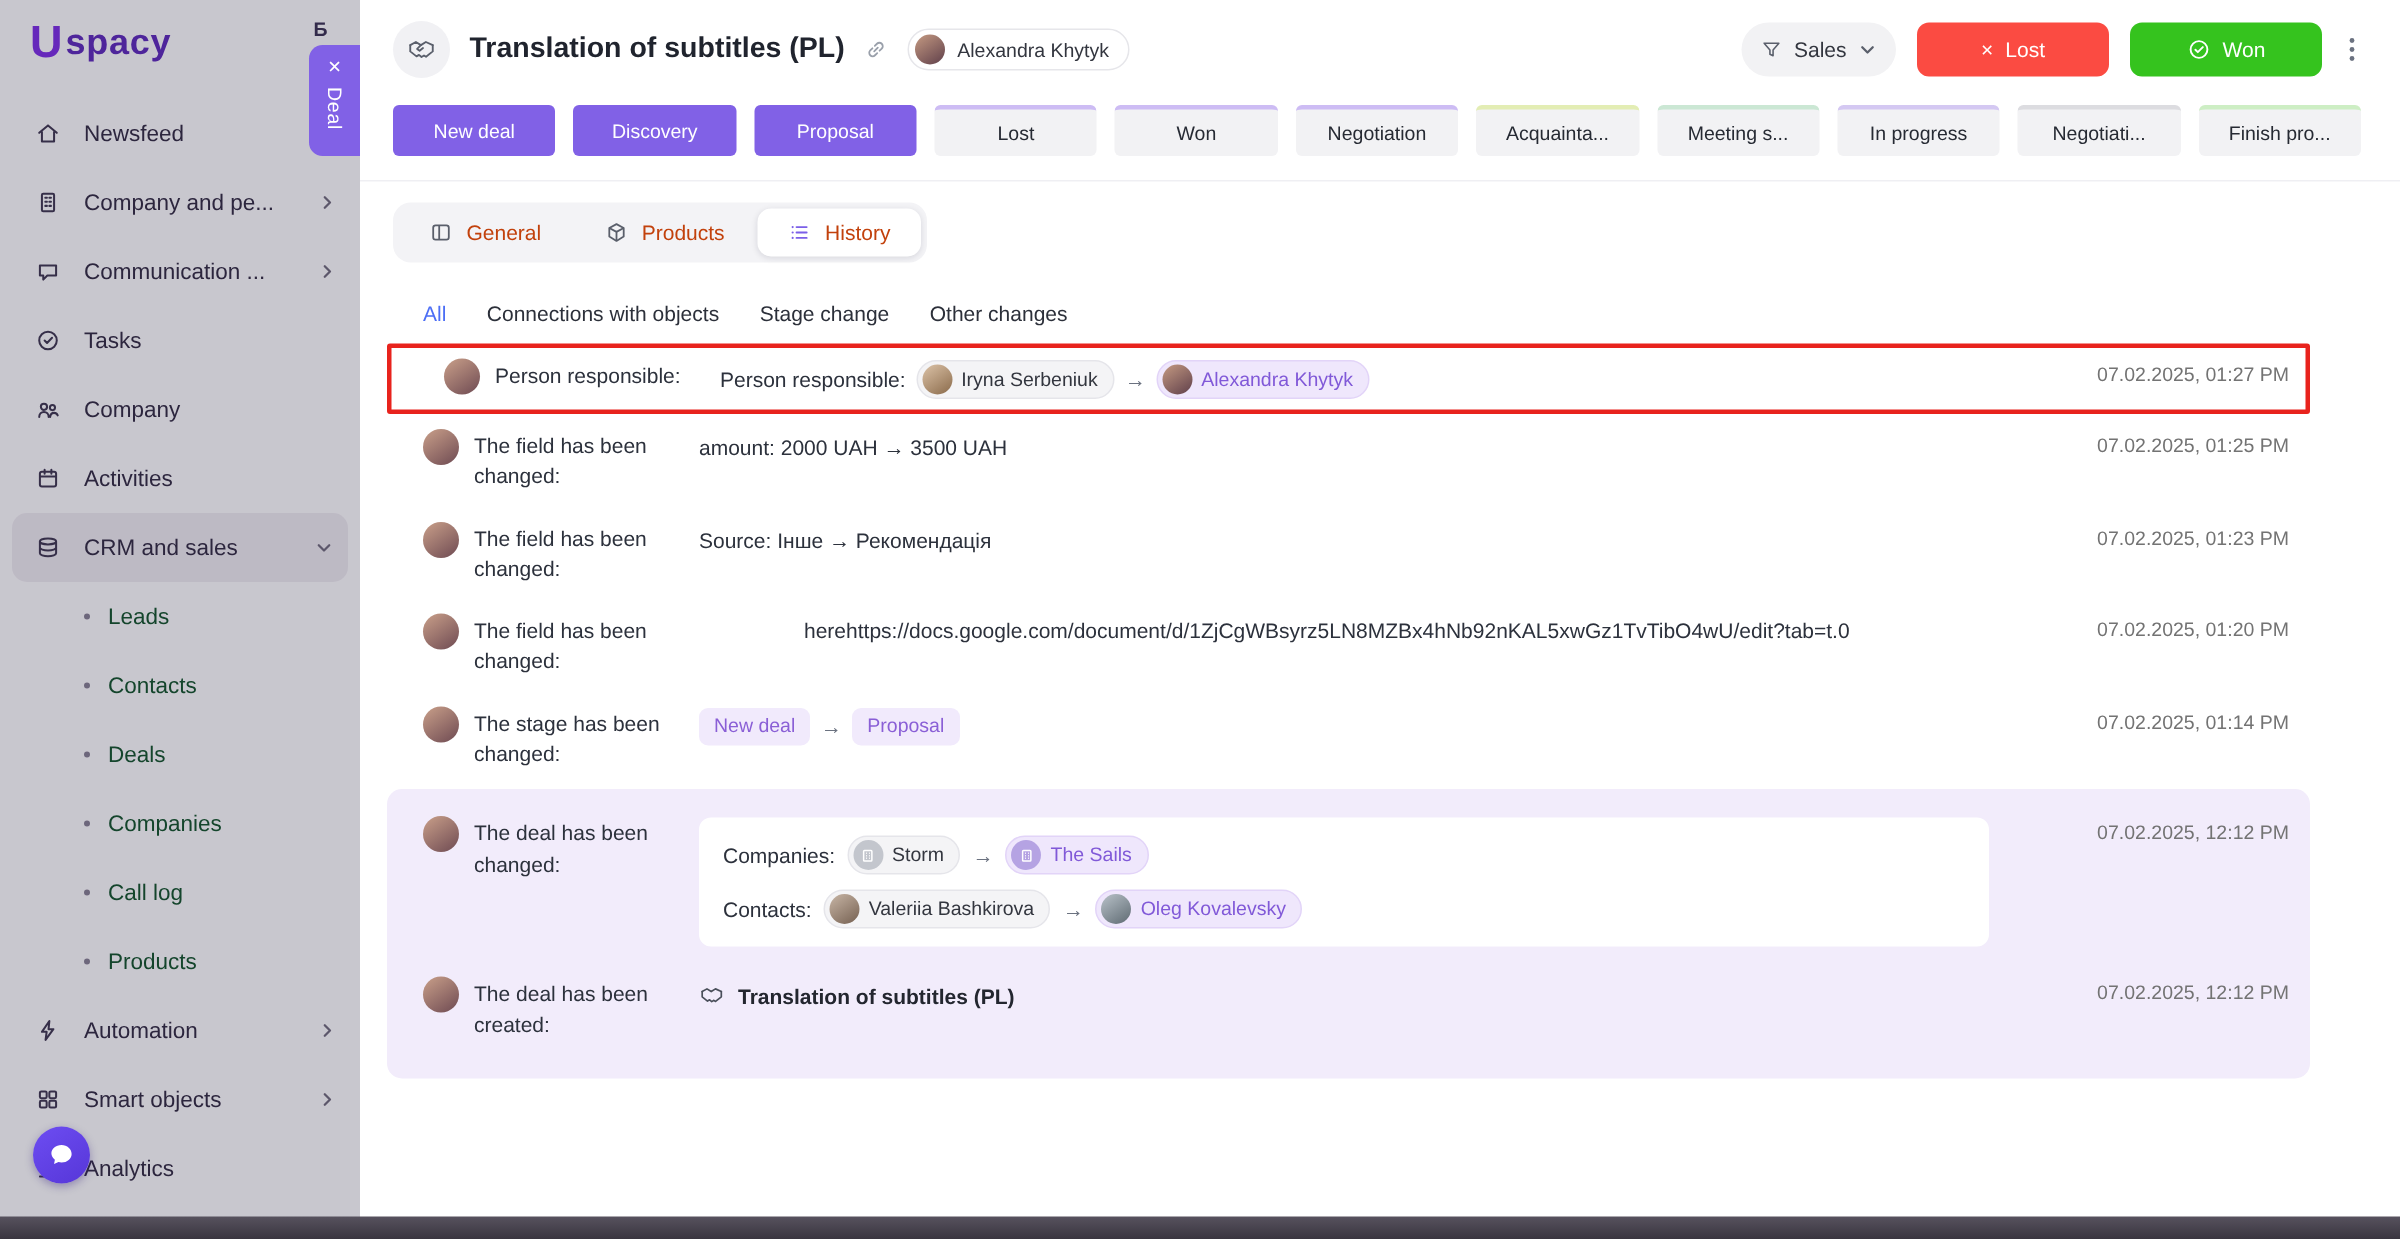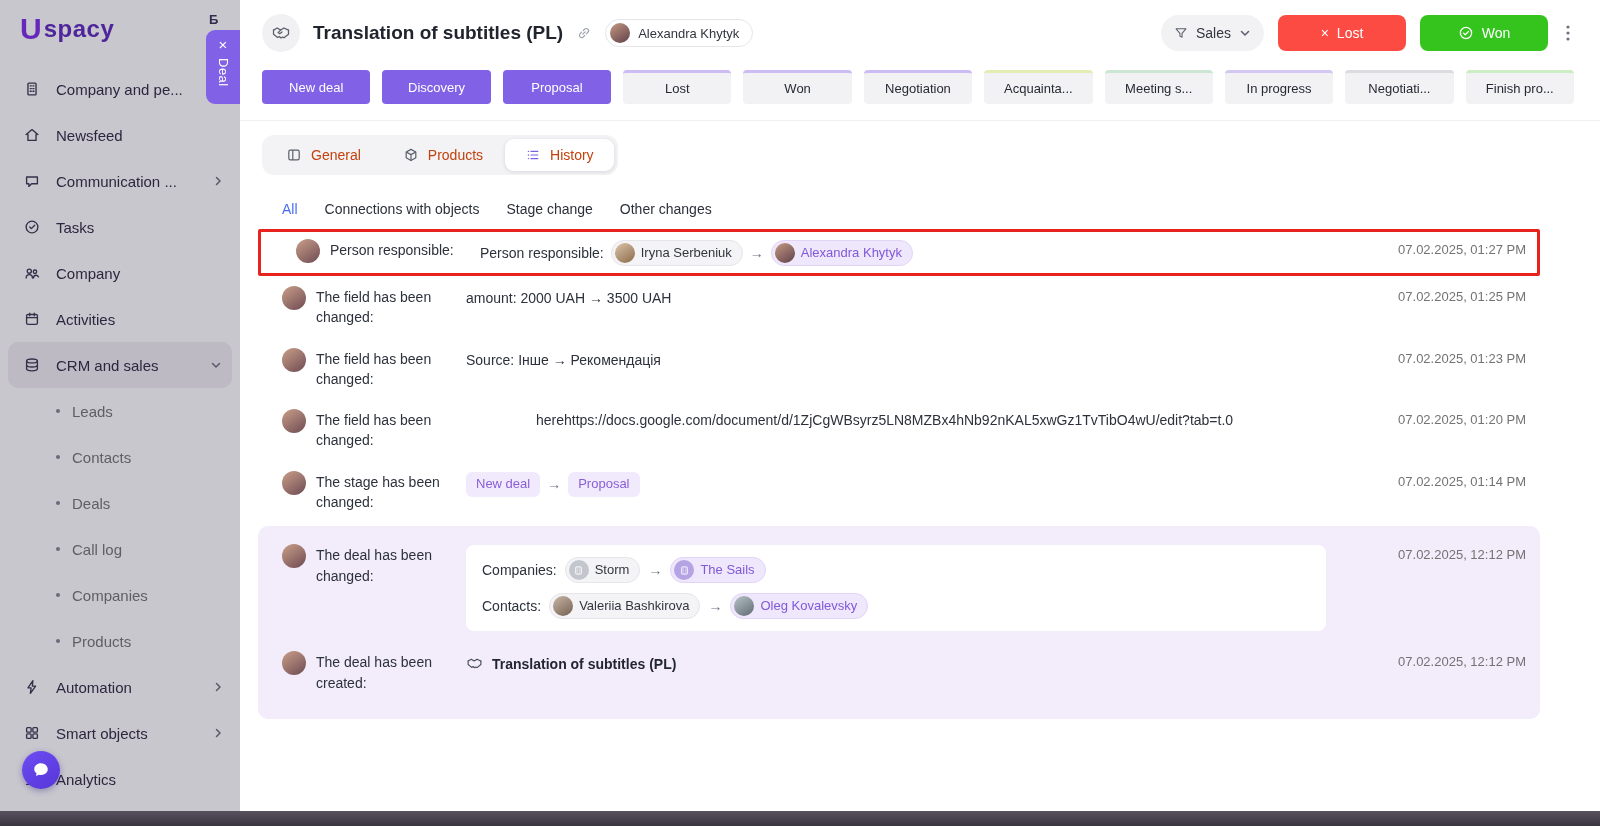--- a/index.html
+++ b/index.html
@@ -12,21 +12,21 @@
   
   .sidebar { position:absolute; left:0; top:0; width:240px; height:826px; background:#f6f5f8; z-index:1; }
   .logo { position:absolute; left:20px; top:14px; display:flex; align-items:center; gap:2px; }
   .logo-u { font-size:30px; font-weight:800; color:#7b2fe0; line-height:1; }
   .logo-text { font-size:24px; font-weight:700; color:#5d2bb8; letter-spacing:0.5px; }
   .sidebar-nav { position:absolute; top:66px; left:0; right:0; }
   .nav-item { display:flex; align-items:center; gap:14px; height:46px; padding:0 16px 0 22px; font-size:15px; color:#332c44; }
   .nav-item.active { margin:0 8px; padding:0 10px 0 14px; background:#e8e5ec; border-radius:10px; }
   .nav-ic { width:20px; height:20px; display:grid; place-items:center; color:#3f3852; flex:none; }
   .nav-chev { margin-left:auto; color:#6f6a7c; display:grid; place-items:center; }
-  .nav-sub { display:flex; align-items:center; gap:12px; height:46px; padding:0 16px 0 56px; font-size:15px; color:#737373; }
+  .nav-sub { display:flex; align-items:center; gap:12px; height:46px; padding:0 16px 0 56px; font-size:15px; color:#14532d; }
   .dot { width:4px; height:4px; border-radius:50%; background:#847e92; flex:none; }
   .underlying-text { position:absolute; left:209px; top:12px; font-size:13px; font-weight:700; color:#3b3354; z-index:2; }
 
   .modal-overlay { position:absolute; left:0; top:0; width:240px; height:826px; background:rgba(22,15,38,0.20); z-index:5; }
 
   .chat-fab { position:absolute; left:22px; top:751px; width:38px; height:38px; border-radius:50%;
     background:linear-gradient(145deg,#6d4df2,#5636d8); display:grid; place-items:center; z-index:6;
     box-shadow:0 2px 6px rgba(40,20,120,.35); }
 
   
@@ -107,43 +107,43 @@
 <div class="screen" data-interactable="false">
 
   <aside class="sidebar" data-interactable="false">
     <div class="logo" data-interactable="true">
       <span class="logo-u" data-interactable="false">U</span>
       <span class="logo-text" data-interactable="false">spacy</span>
     </div>
     <nav class="sidebar-nav" data-interactable="false">
       <div class="nav-item" data-interactable="true">
         <span class="nav-ic" data-interactable="false">
+            <svg width="18" height="18" viewBox="0 0 20 20" fill="none" stroke="currentColor" stroke-width="1.5" stroke-linecap="round" stroke-linejoin="round">
+              <path d="M3.5 9.5 10 4l6.5 5.5M5.5 8.5V16h9V8.5"></path>
+            </svg>
+          </span>
+        <span data-interactable="false">Newsfeed</span>
+      </div>
+      <div class="nav-item" data-interactable="true">
+        <span class="nav-ic" data-interactable="false">
             <svg width="18" height="18" viewBox="0 0 20 20" fill="none" stroke="currentColor" stroke-width="1.5" stroke-linecap="round">
               <rect x="5.5" y="3.5" width="9" height="13" rx="1"></rect>
               <path d="M8 6.5h1.2M11 6.5h1.2M8 9.5h1.2M11 9.5h1.2M8 12.5h1.2M11 12.5h1.2"></path>
             </svg>
           </span>
         <span data-interactable="false">Company and pe...</span>
         <span class="nav-chev" data-interactable="false">
             <svg width="12" height="12" viewBox="0 0 12 12" fill="none" stroke="currentColor" stroke-width="1.5" stroke-linecap="round" stroke-linejoin="round">
               <path d="M4.5 2.5 8 6l-3.5 3.5"></path>
             </svg>
           </span>
       </div>
       <div class="nav-item" data-interactable="true">
         <span class="nav-ic" data-interactable="false">
             <svg width="18" height="18" viewBox="0 0 20 20" fill="none" stroke="currentColor" stroke-width="1.5" stroke-linecap="round" stroke-linejoin="round">
-              <path d="M3.5 9.5 10 4l6.5 5.5M5.5 8.5V16h9V8.5"></path>
-            </svg>
-          </span>
-        <span data-interactable="false">Newsfeed</span>
-      </div>
-      <div class="nav-item" data-interactable="true">
-        <span class="nav-ic" data-interactable="false">
-            <svg width="18" height="18" viewBox="0 0 20 20" fill="none" stroke="currentColor" stroke-width="1.5" stroke-linecap="round" stroke-linejoin="round">
               <path d="M4 5.5h12v7.5H9.5L6.5 16v-3H4z"></path>
             </svg>
           </span>
         <span data-interactable="false">Communication ...</span>
         <span class="nav-chev" data-interactable="false">
             <svg width="12" height="12" viewBox="0 0 12 12" fill="none" stroke="currentColor" stroke-width="1.5" stroke-linecap="round" stroke-linejoin="round">
               <path d="M4.5 2.5 8 6l-3.5 3.5"></path>
             </svg>
           </span>
       </div>
@@ -196,25 +196,25 @@
       <div class="nav-sub" data-interactable="true">
         <span class="dot" data-interactable="false"></span>
         <span data-interactable="false">Contacts</span>
       </div>
       <div class="nav-sub" data-interactable="true">
         <span class="dot" data-interactable="false"></span>
         <span data-interactable="false">Deals</span>
       </div>
       <div class="nav-sub" data-interactable="true">
         <span class="dot" data-interactable="false"></span>
-        <span data-interactable="false">Call log</span>
+        <span data-interactable="false">Companies</span>
       </div>
       <div class="nav-sub" data-interactable="true">
         <span class="dot" data-interactable="false"></span>
-        <span data-interactable="false">Companies</span>
+        <span data-interactable="false">Call log</span>
       </div>
       <div class="nav-sub" data-interactable="true">
         <span class="dot" data-interactable="false"></span>
         <span data-interactable="false">Products</span>
       </div>
       <div class="nav-item" data-interactable="true">
         <span class="nav-ic" data-interactable="false">
             <svg width="18" height="18" viewBox="0 0 20 20" fill="none" stroke="currentColor" stroke-width="1.5" stroke-linecap="round" stroke-linejoin="round">
               <path d="M11 3 5.5 11H9l-.8 6L14 9h-3.6L11 3z"></path>
             </svg>

